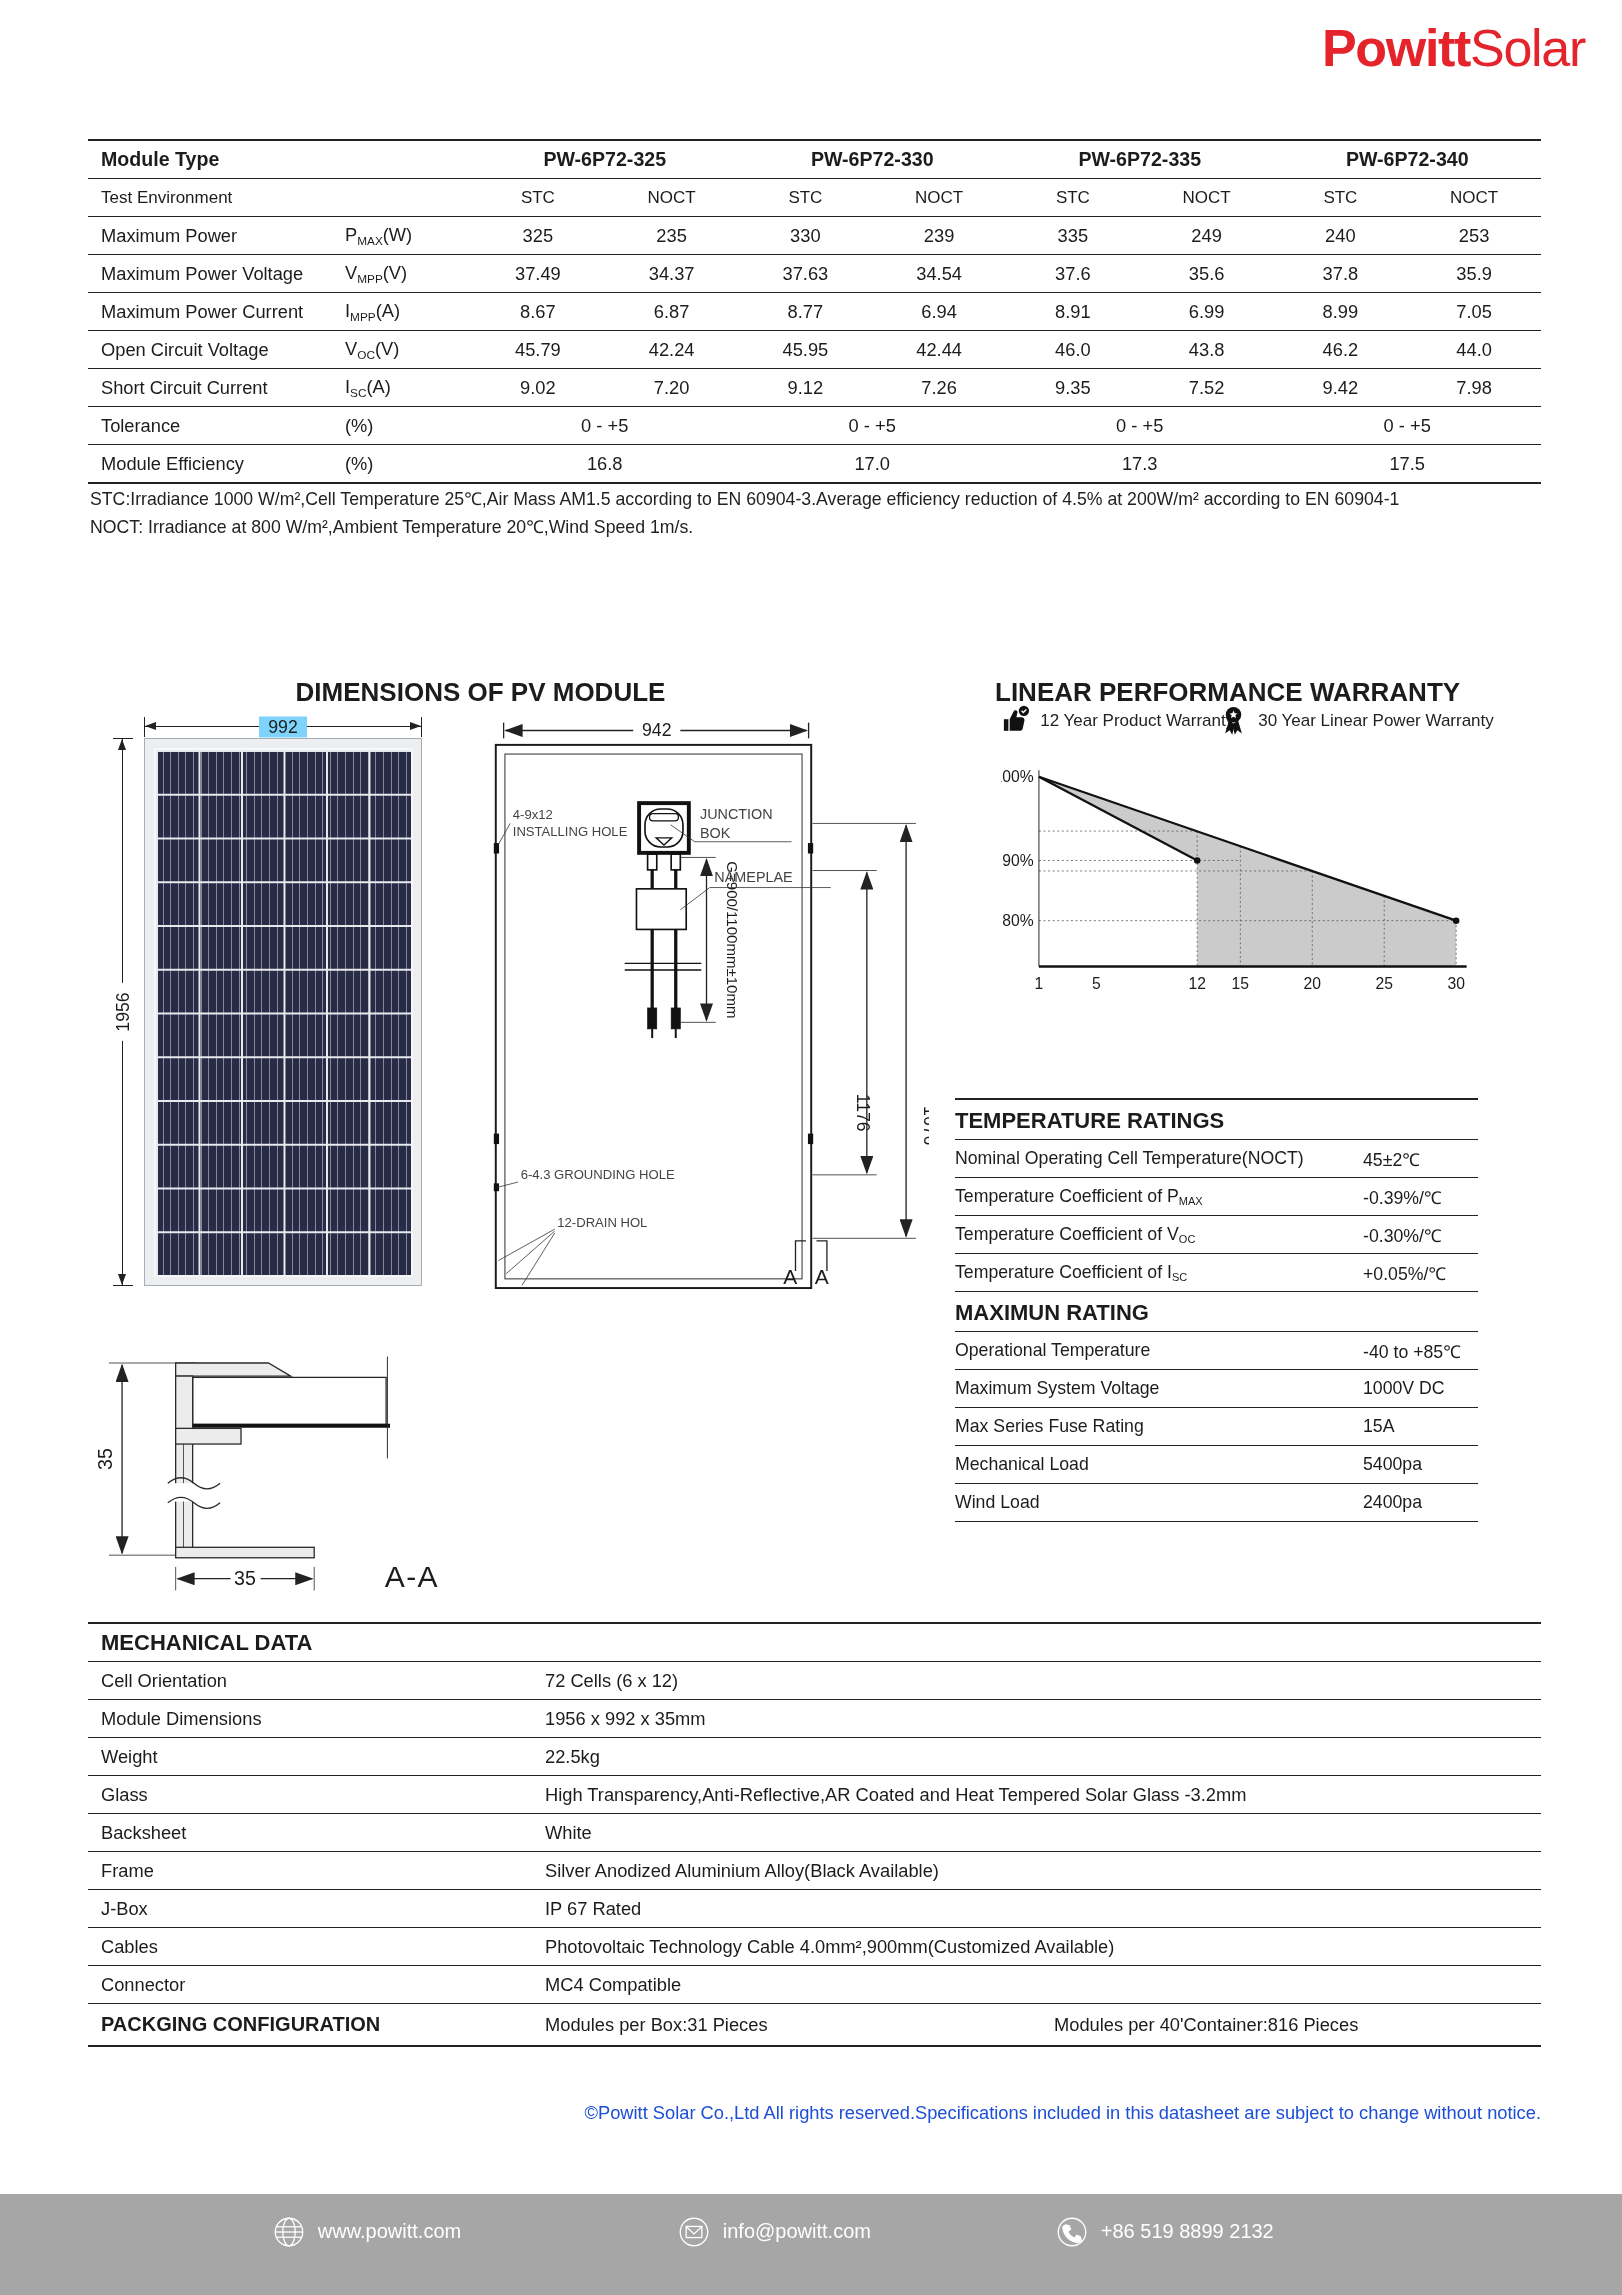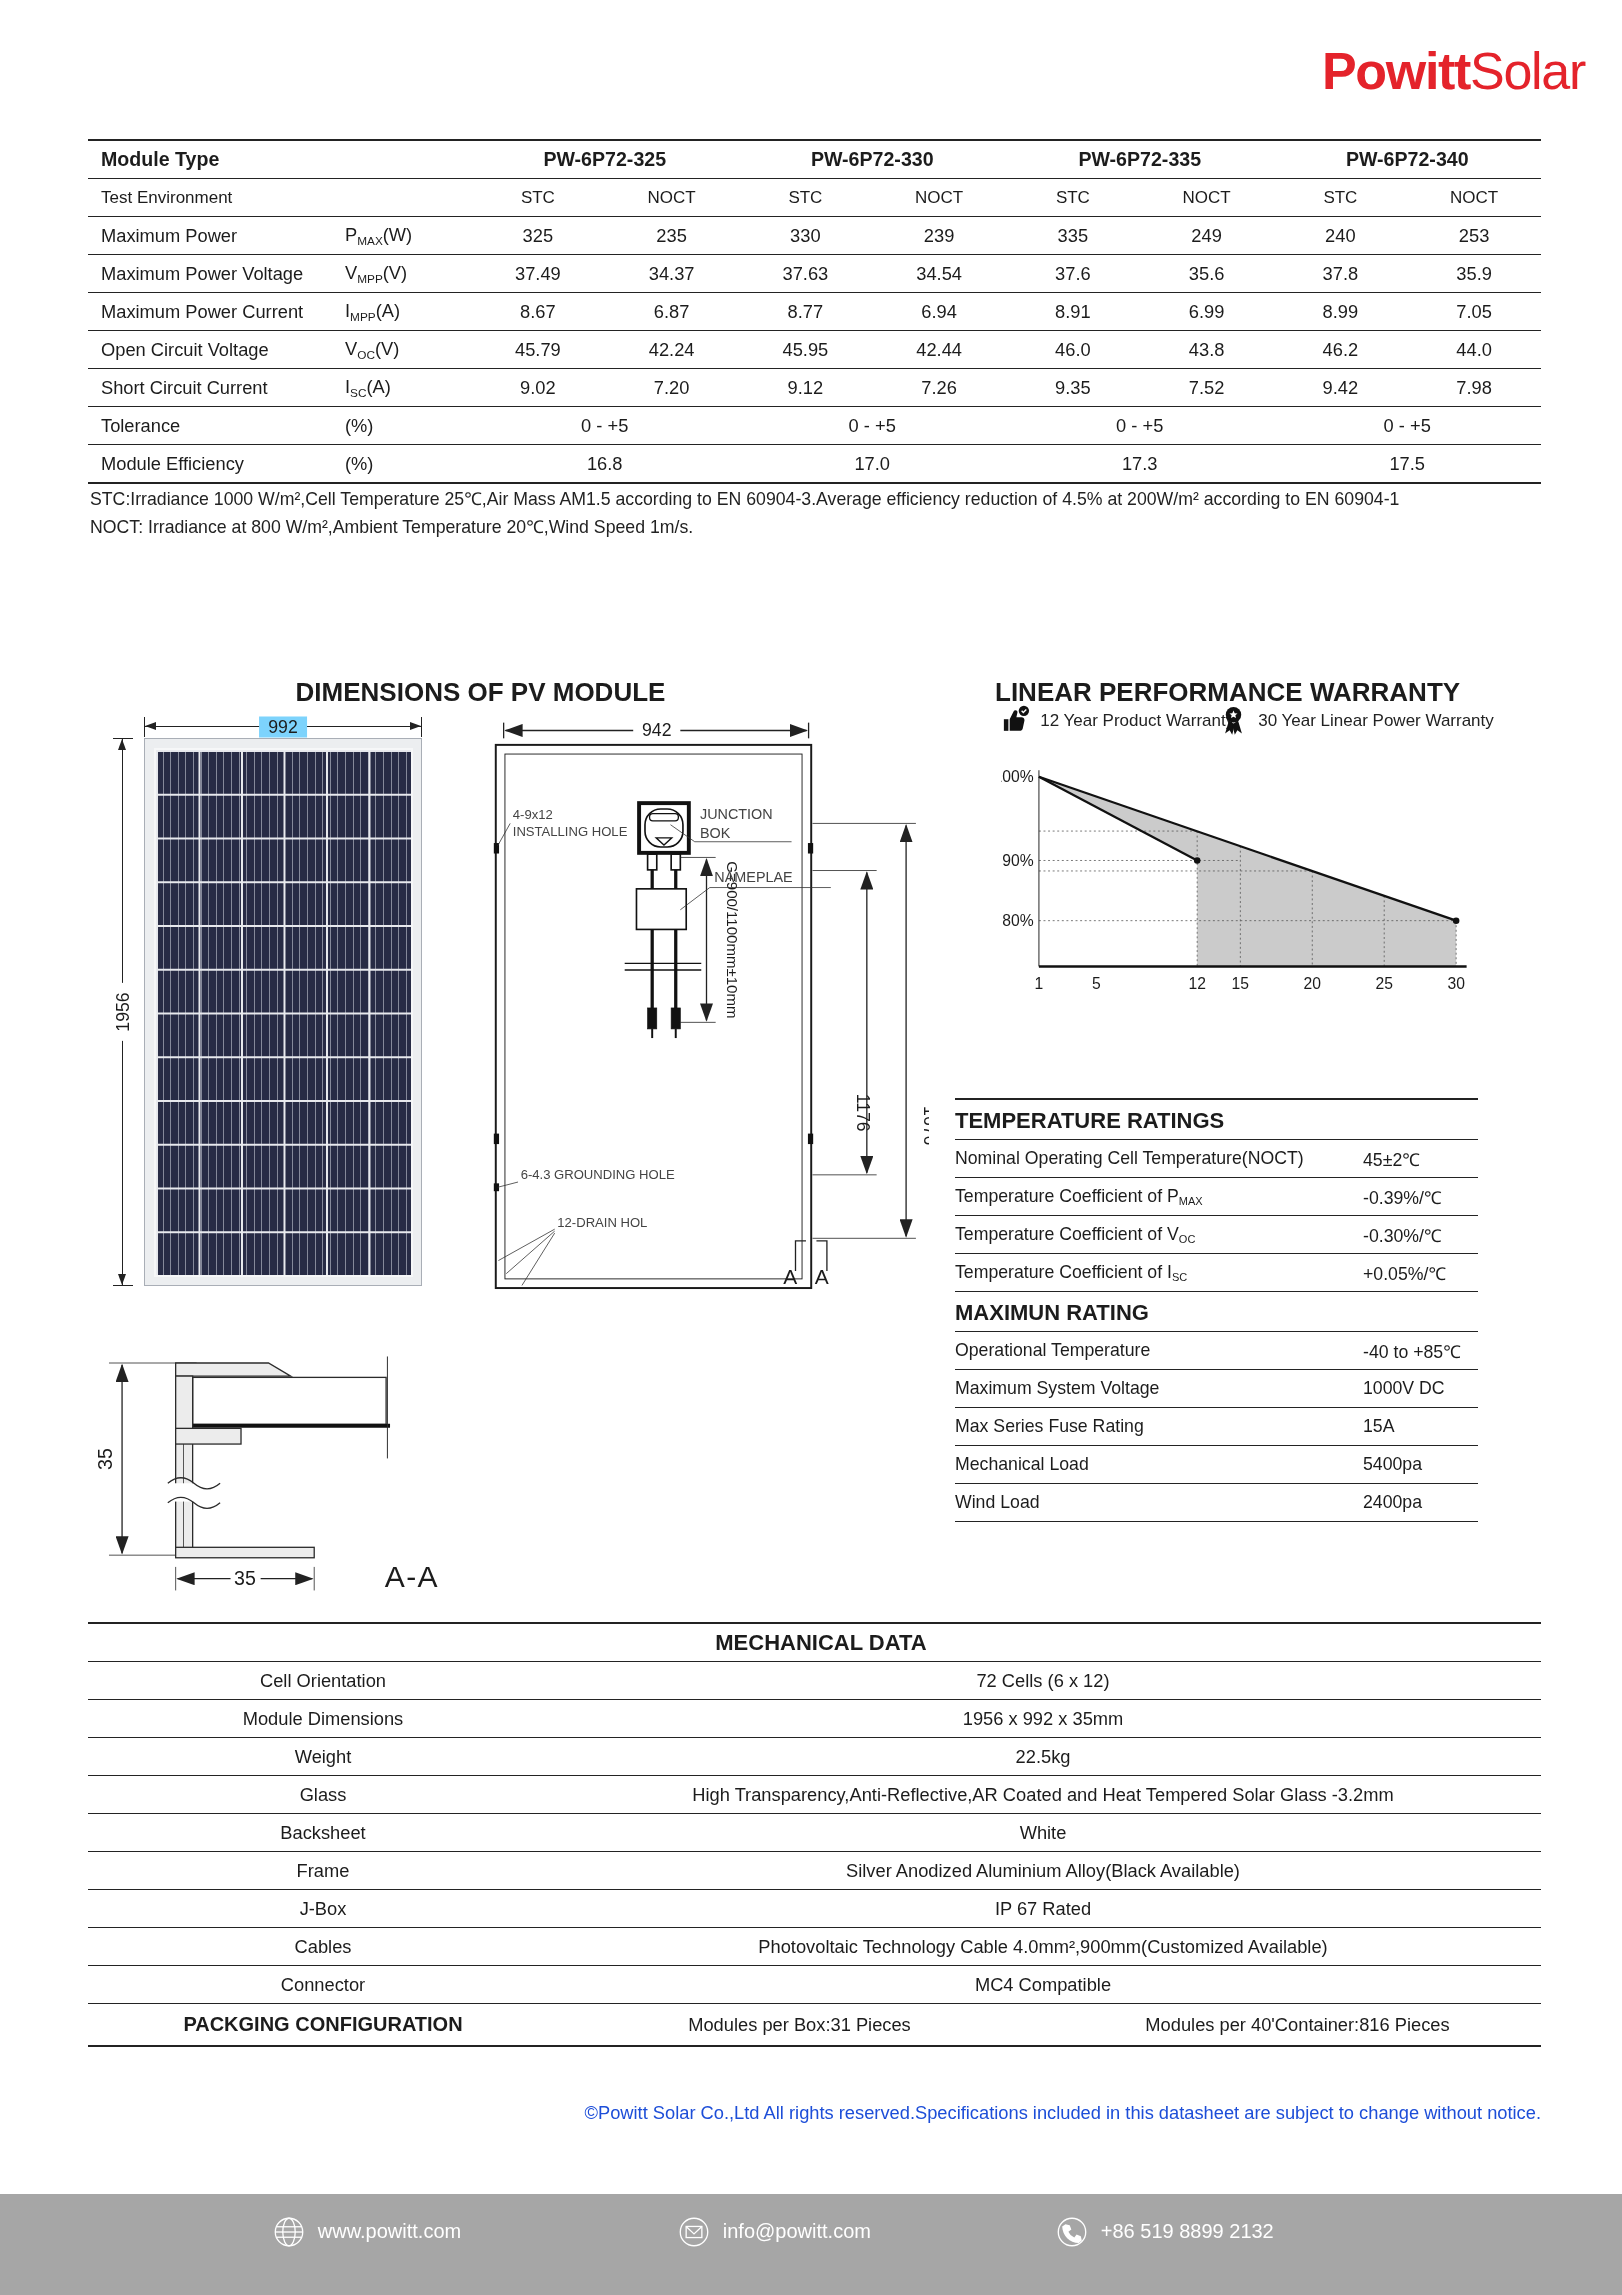--- a/index.html
+++ b/index.html
@@ -1,21 +1,21 @@
 <!DOCTYPE html>
 <html style="font-size:10.5px"><head>
 <meta charset="utf-8">
 <style>
   html,body{margin:0;padding:0;background:#fff;}
   .page{position:relative;width:1623px;height:2295px;background:#fff;overflow:hidden;
         font-family:"Liberation Sans",sans-serif;color:#1c1c1c;}
   .abs{position:absolute;}
 
   
-  .logo{position:absolute;top:22px;right:38px;font-size:52px;letter-spacing:-1.3px;line-height:1;margin-top:23px;}
+  .logo{position:absolute;top:22px;right:38px;font-size:52px;letter-spacing:-1.3px;line-height:1;}
   .logo .b{font-weight:700;}
   .logo .l{font-weight:400;}
 
   
   .spec{position:absolute;left:88px;top:139px;width:1453px;border-top:2px solid #232323;}
   .srow{display:grid;grid-template-columns:257px 126px repeat(8,1fr);align-items:center;
         height:37px;border-bottom:1.3px solid #232323;font-size:18.3px;}
   .srow.h{font-weight:700;font-size:19.6px;}
   .srow.env{font-size:17px;}
   .srow.last{border-bottom:2px solid #232323;}
@@ -62,21 +62,21 @@
              background:#fff;padding:0 9.2px;font-size:17.7px;}
 
   
   .rtab{position:absolute;left:955px;top:1098px;width:523px;border-top:2px solid #232323;}
   .rtitle{height:39px;line-height:41px;font-weight:700;font-size:22px;border-bottom:1.3px solid #232323;}
   .rrow{display:grid;grid-template-columns:408px 1fr;align-items:center;height:37px;
         border-bottom:1.3px solid #232323;font-size:17.7px;}
   .rrow sub{font-size:11px;vertical-align:-3.3px;}
 
   
-  .mech{position:absolute;left:88px;top:1622px;width:1453px;border-top:2px solid #232323;text-align:center;}
+  .mech{position:absolute;left:88px;top:1622px;width:1453px;border-top:2px solid #232323;}
   .mtitle{height:37px;line-height:38px;font-weight:700;font-size:22px;padding-left:13px;
           border-bottom:1.3px solid #232323;}
   .mrow{display:grid;grid-template-columns:457px 509px 1fr;align-items:center;height:37px;
         border-bottom:1.3px solid #232323;font-size:18.3px;}
   .mrow .ml{padding-left:13px;}
   .mrow .mv{grid-column:2/4;}
   .mrow.pack{height:41px;border-bottom:2px solid #232323;}
   .mrow.pack .ml{font-weight:700;font-size:20px;}
 
   .copyright{position:absolute;right:82px;top:2102px;font-size:18.3px;color:#1d4ed8;}

